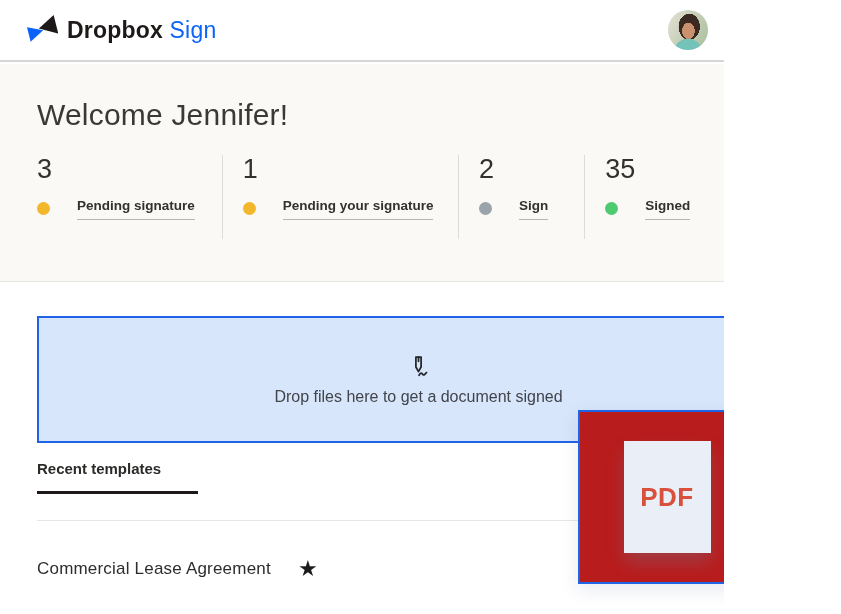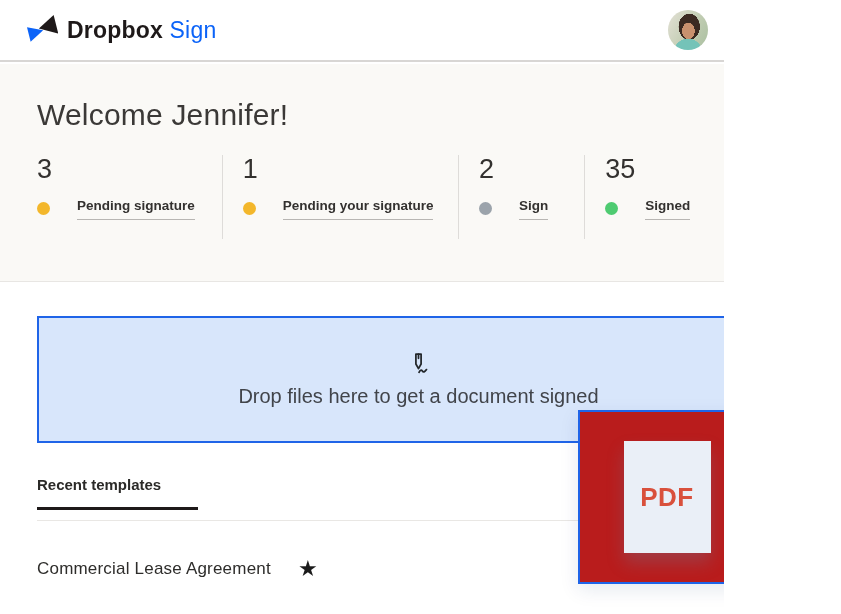--- a/index.html
+++ b/index.html
@@ -51,26 +51,26 @@
     padding-bottom:6px; border-bottom:1px solid #b8b6b3; cursor:pointer;
   }
 
   
   .dropzone {
     position:absolute; left:37px; top:316px; width:763px; height:127px;
     background:#d8e6fb; border:2px solid #1f64e8;
     display:flex; flex-direction:column; align-items:center; justify-content:center;
     gap:7px; z-index:1;
   }
-  .dropzone-text { font-size:20px; color:#41444a; }
+  .dropzone-text { font-size:16px; color:#41444a; }
 
   
   .tab-rule { position:absolute; left:37px; right:0; top:520px; height:1px; background:#e9e7e4; }
   .tab-active {
-    position:absolute; left:37px; top:476px; z-index:1;
+    position:absolute; left:37px; top:460px; z-index:1;
     font-size:15px; font-weight:bold; color:#2b2a28;
     padding:0 4px 14px 0; width:161px; border-bottom:3px solid #1e1919; cursor:pointer;
   }
 
   
   .template-row { position:absolute; left:37px; top:558px; display:flex; align-items:center; z-index:1; }
   .template-name { font-size:17px; color:#2e2d2b; letter-spacing:.2px;text-align:center; }
   .star { margin-left:27px; font-size:22px; color:#1b1b1b; line-height:1; cursor:pointer; }
   .skeleton-bar {
     position:absolute; left:682px; top:561px; width:118px; height:23px;

